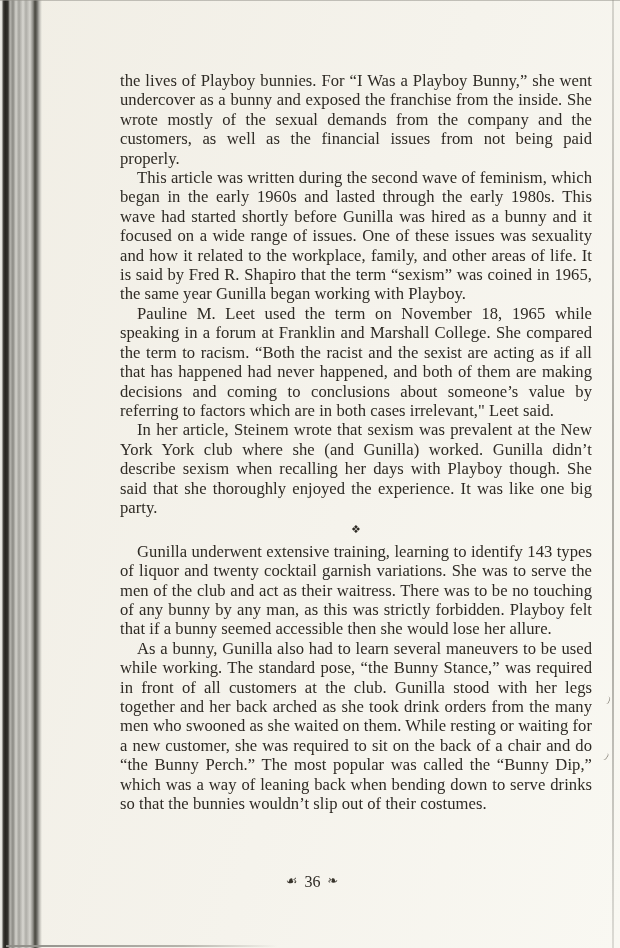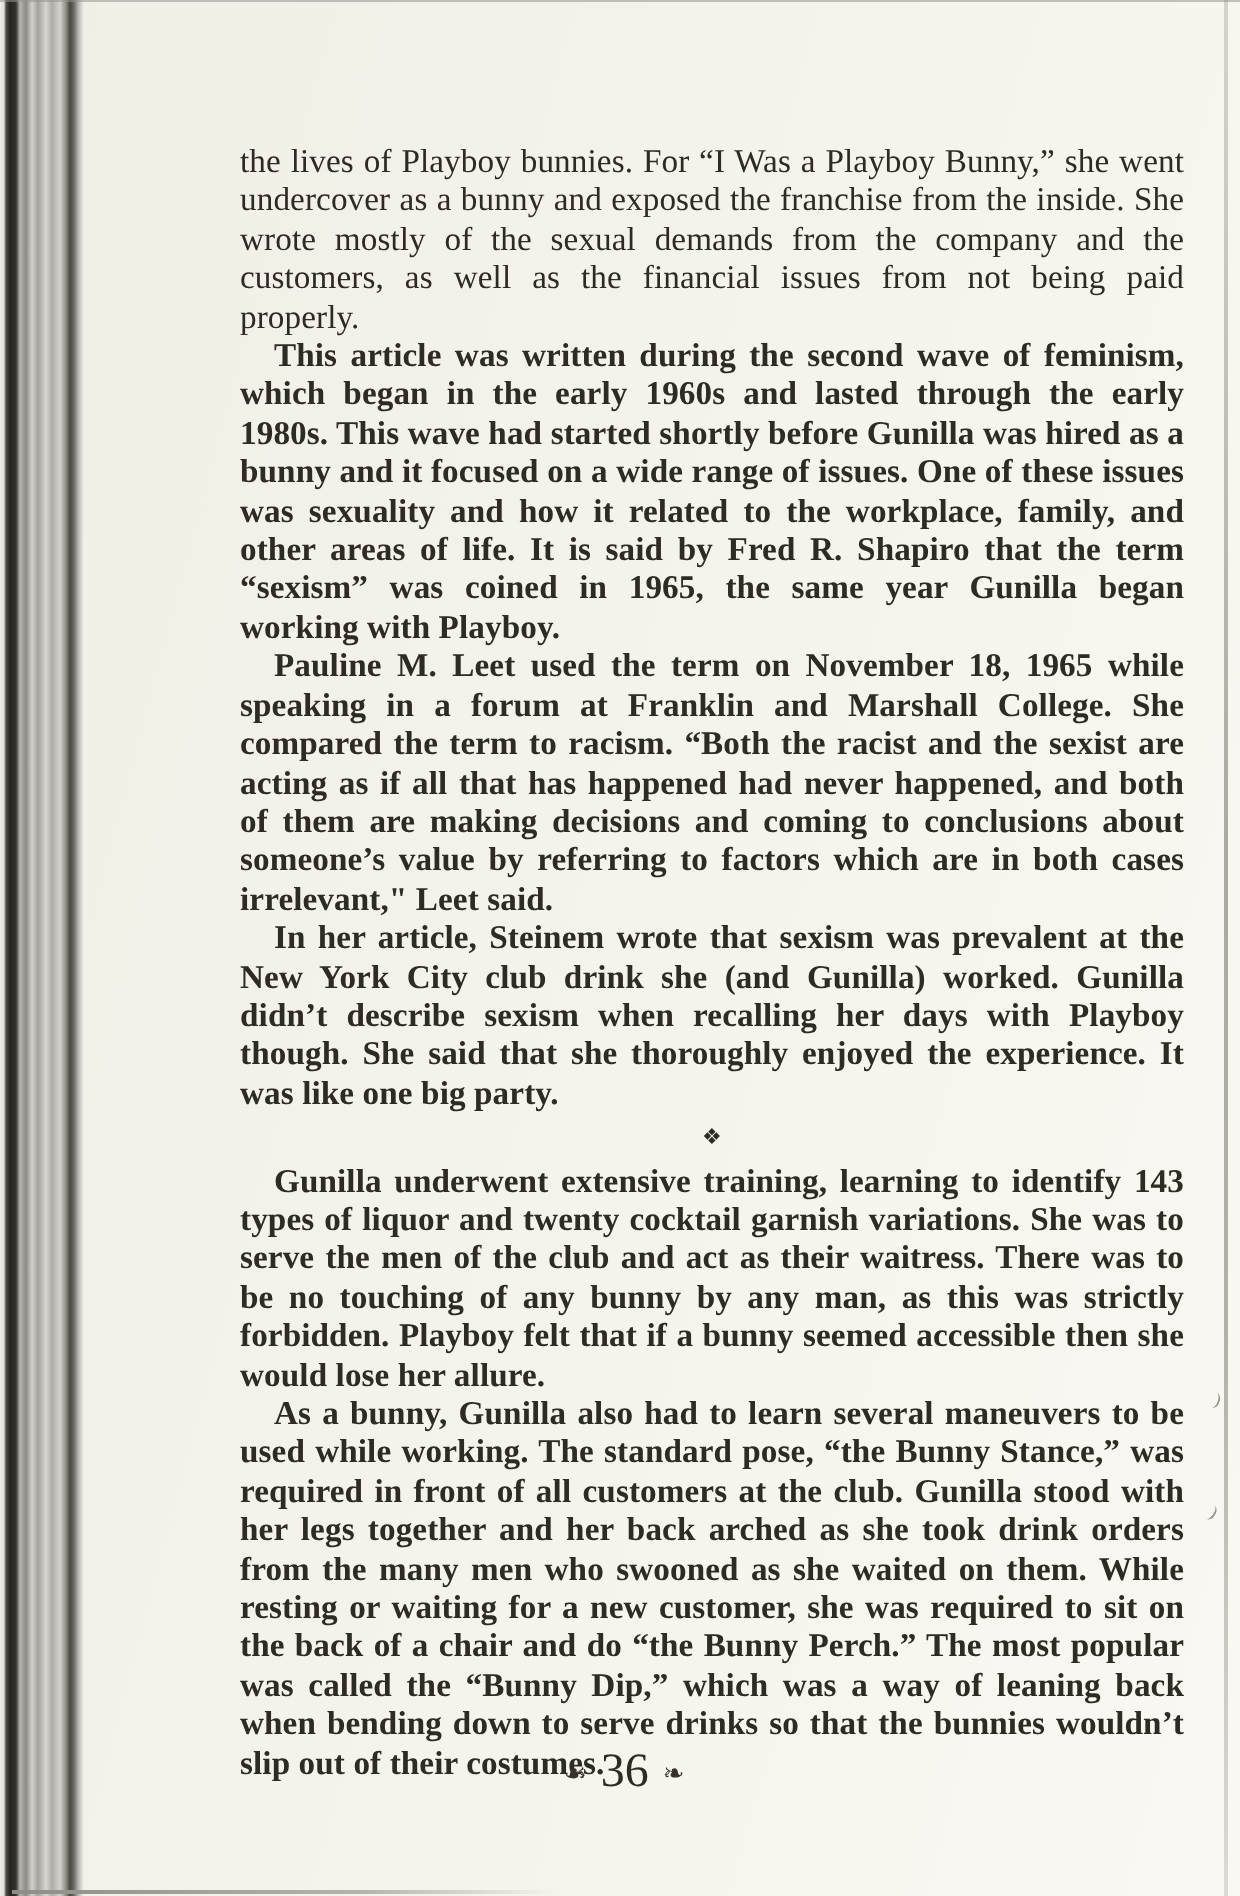--- a/index.html
+++ b/index.html
@@ -65,21 +65,21 @@
     width: 472px;
     font-size: 16.6px;
     line-height: 19.4px;
     text-align: justify;
     letter-spacing: 0.05px;
   }
   .text-block p {
     margin: 0;
     padding: 0;
   }
-  .text-block p.indent { text-indent: 17px; font-weight: bold; }
+  .text-block p.indent { text-indent: 17px; }
 
   .divider {
     text-align: center;
     font-family: "DejaVu Sans", sans-serif;
     font-size: 11px;
     line-height: 19.4px;
     margin: 3px 0 2px 0;
     color: var(--ink, #2e2a24);
   }
 
@@ -92,41 +92,41 @@
     transform: translateX(-28px);
     white-space: nowrap;
   }
   .footer .ornament {
     font-family: "DejaVu Sans", sans-serif;
     font-size: 13px;
     color: #37332b;
     vertical-align: 2px;
   }
   .footer .pagenum {
-    font-size: 24px;
+    font-size: 16px;
     margin: 0 7px;
     color: var(--ink, #2e2a24);
     text-align: center;
   }
 </style>
 </head>
 <body>
 
 <div class="spine"></div>
 <div class="top-line"></div>
 <div class="bottom-line"></div>
 <div class="right-crease"></div>
 <div class="scan-mark m1"></div>
 <div class="scan-mark m2"></div>
 
 <div class="text-block">
   <p>the lives of Playboy bunnies. For “I Was a Playboy Bunny,” she went undercover as a bunny and exposed the franchise from the inside. She wrote mostly of the sexual demands from the company and the customers, as well as the financial issues from not being paid properly.</p>
   <p class="indent">This article was written during the second wave of feminism, which began in the early 1960s and lasted through the early 1980s. This wave had started shortly before Gunilla was hired as a bunny and it focused on a wide range of issues. One of these issues was sexuality and how it related to the workplace, family, and other areas of life. It is said by Fred R. Shapiro that the term “sexism” was coined in 1965, the same year Gunilla began working with Playboy.</p>
   <p class="indent">Pauline M. Leet used the term on November 18, 1965 while speaking in a forum at Franklin and Marshall College. She compared the term to racism. “Both the racist and the sexist are acting as if all that has happened had never happened, and both of them are making decisions and coming to conclusions about someone’s value by referring to factors which are in both cases irrelevant," Leet said.</p>
-  <p class="indent">In her article, Steinem wrote that sexism was prevalent at the New York City club drink she (and Gunilla) worked. Gunilla didn’t describe sexism when recalling her days with Playboy though. She said that she thoroughly enjoyed the experience. It was like one big party.</p>
+  <p class="indent">In her article, Steinem wrote that sexism was prevalent at the New York York club where she (and Gunilla) worked. Gunilla didn’t describe sexism when recalling her days with Playboy though. She said that she thoroughly enjoyed the experience. It was like one big party.</p>
   <div class="divider">❖</div>
   <p class="indent">Gunilla underwent extensive training, learning to identify 143 types of liquor and twenty cocktail garnish variations. She was to serve the men of the club and act as their waitress. There was to be no touching of any bunny by any man, as this was strictly forbidden. Playboy felt that if a bunny seemed accessible then she would lose her allure.</p>
   <p class="indent">As a bunny, Gunilla also had to learn several maneuvers to be used while working. The standard pose, “the Bunny Stance,” was required in front of all customers at the club. Gunilla stood with her legs together and her back arched as she took drink orders from the many men who swooned as she waited on them. While resting or waiting for a new customer, she was required to sit on the back of a chair and do “the Bunny Perch.” The most popular was called the “Bunny Dip,” which was a way of leaning back when bending down to serve drinks so that the bunnies wouldn’t slip out of their costumes.</p>
 </div>
 
 <div class="footer">
   <span class="ornament">☙</span><span class="pagenum">36</span><span class="ornament">❧</span>
 </div>
 
 </body></html>

